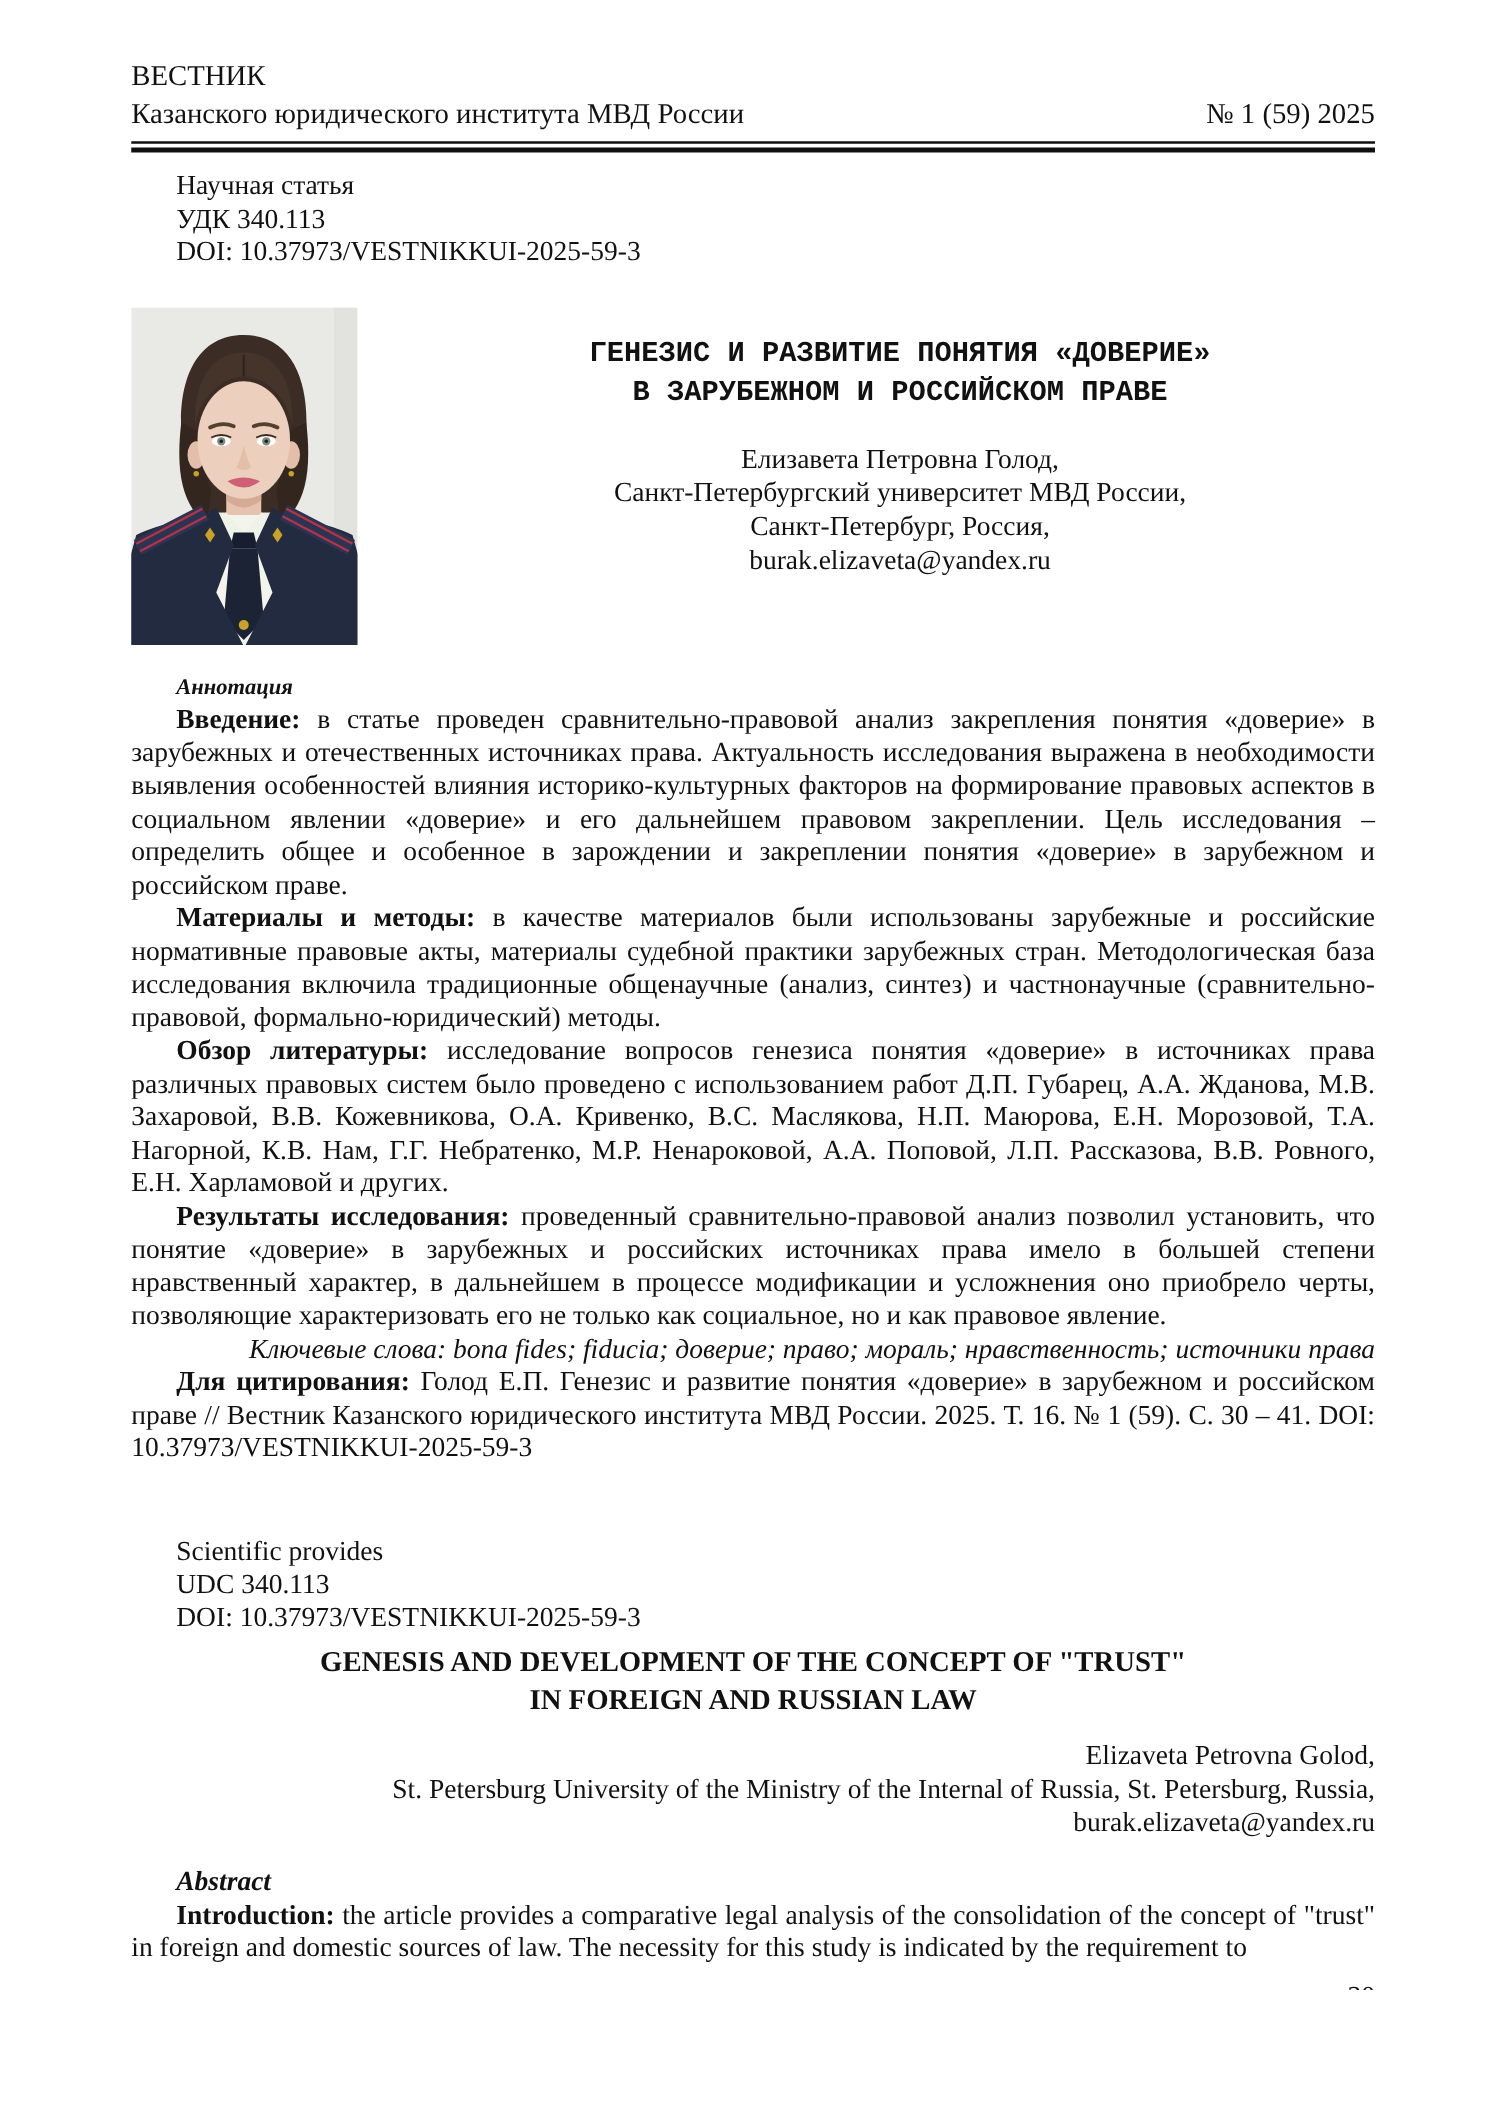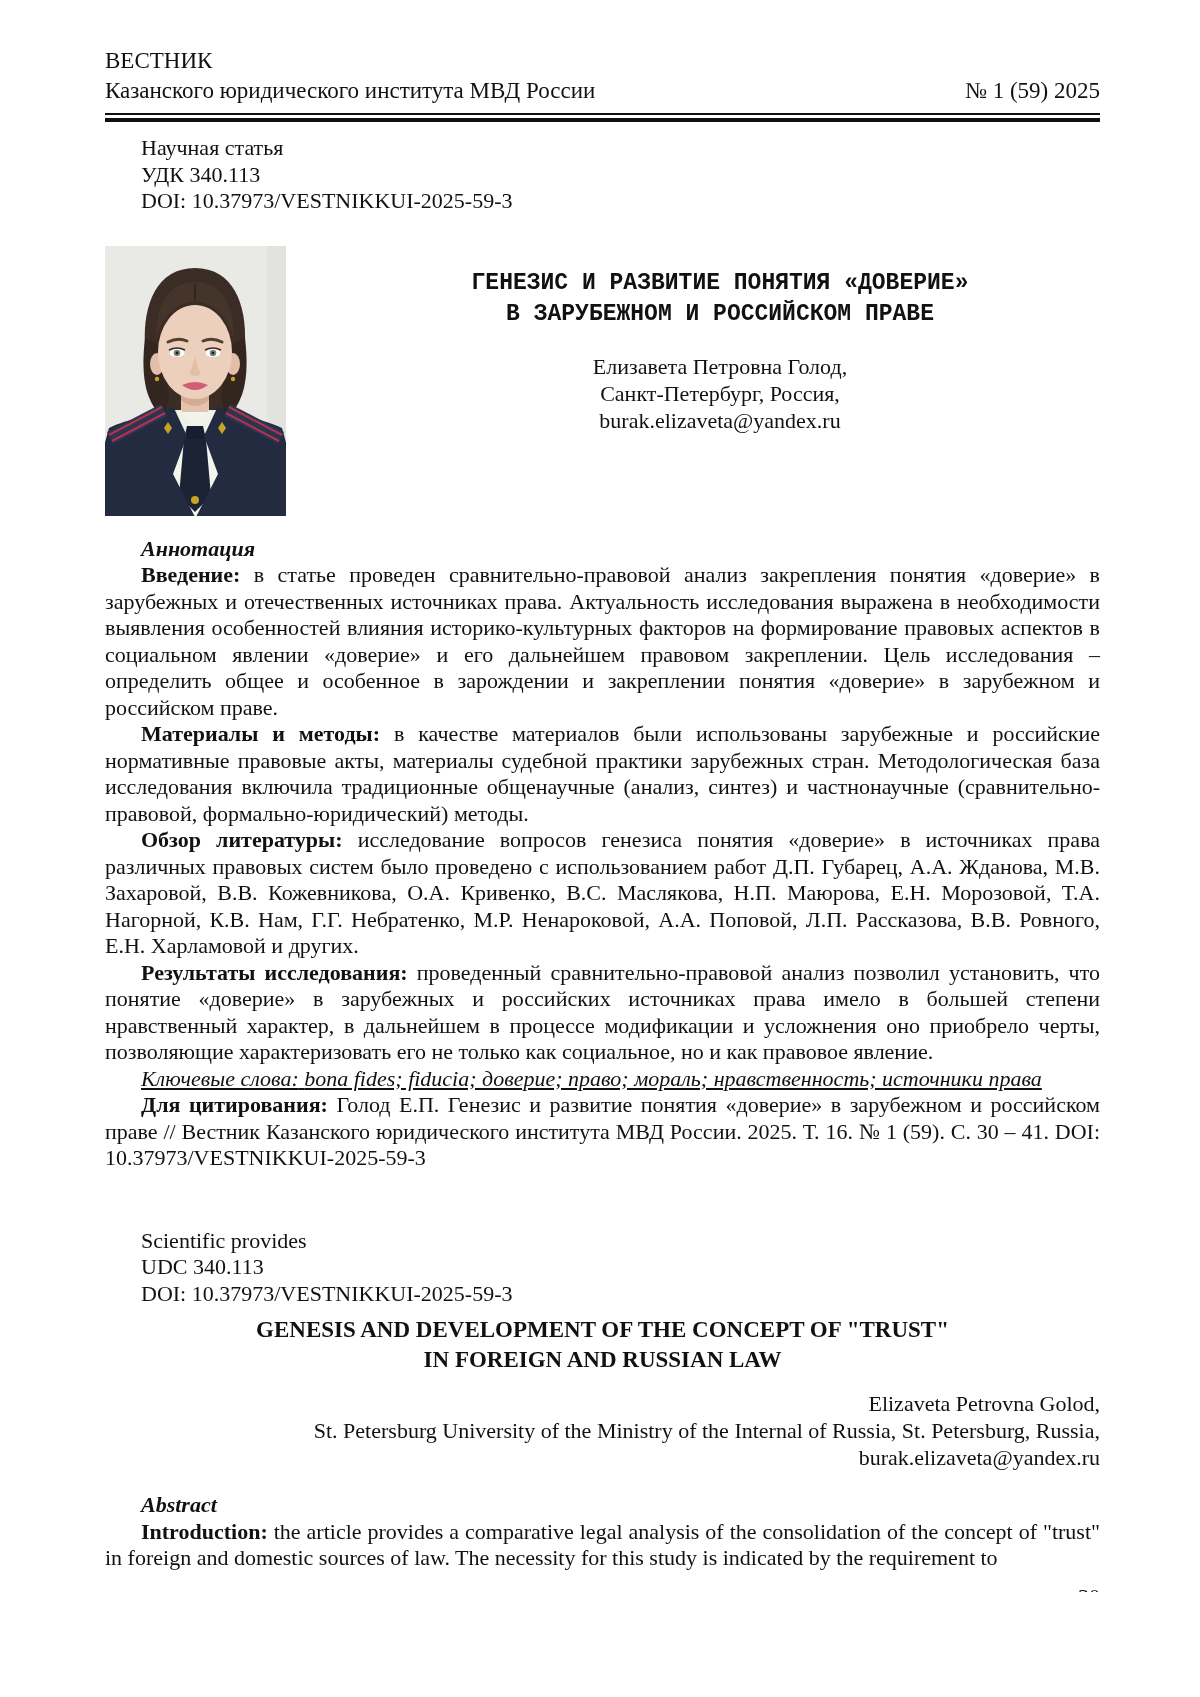--- a/index.html
+++ b/index.html
@@ -22,23 +22,23 @@
   
   .photo-row { display:flex; margin-top:31px; }
   .photo { flex:0 0 181px; width:181px; height:270px; }
   .photo svg { display:block; }
   .title-col { flex:1; padding-left:54px; text-align:center; }
   .ru-title { margin-top:22px; font-weight:bold; font-size:23px; line-height:31px;font-family:Liberation Mono, monospace; }
   .author-block { margin-top:23px; font-size:22px; line-height:27px; }
 
   
   .abstract-heading { margin:20px 0 0 36px; font-weight:bold; font-style:italic;
-    font-size:22px; line-height:26.5px; }
+    font-size:18px; line-height:26.5px; }
   .para { margin:0; font-size:22px; line-height:26.5px; text-align:justify; text-indent:36px; }
-  .para.kw { font-style:italic; text-align:left;text-decoration:underline; }
+  .para.kw { font-style:italic; text-align:right; }
   .para.plain { text-align:left; }
 
   
   .meta-en { margin:56px 0 0 36px; font-size:22px; line-height:26.5px; }
   .en-title { margin-top:8px; text-align:center; font-weight:bold; font-size:23px; line-height:30px; }
   .author-block-en { margin-top:15px; text-align:right; font-size:22px; line-height:27px; }
   .abstract-heading-en { margin:21px 0 0 36px; font-weight:bold; font-style:italic;
     font-size:22px; line-height:26.5px; }
   .page-num { margin-top:11px; text-align:right; font-size:22px; line-height:27px; }
 </style>
@@ -116,20 +116,21 @@
         </g>
       </svg>
     </div>
     <div class="title-col">
       <div class="ru-title">
         <div>ГЕНЕЗИС И РАЗВИТИЕ ПОНЯТИЯ «ДОВЕРИЕ»</div>
         <div>В ЗАРУБЕЖНОМ И РОССИЙСКОМ ПРАВЕ</div>
       </div>
       <div class="author-block">
         <div>Елизавета Петровна Голод,</div>
+        <div>Санкт-Петербургский университет МВД России,</div>
         <div>Санкт-Петербург, Россия,</div>
         <div>burak.elizaveta@yandex.ru</div>
       </div>
     </div>
   </div>
 
   <div class="abstract-heading">Аннотация</div>
   <p class="para"><b>Введение:</b> <span>в статье проведен сравнительно-правовой анализ закрепления понятия «доверие» в зарубежных и отечественных источниках права. Актуальность исследования выражена в необходимости выявления особенностей влияния историко-культурных факторов на формирование правовых аспектов в социальном явлении «доверие» и его дальнейшем правовом закреплении. Цель исследования – определить общее и особенное в зарождении и закреплении понятия «доверие» в зарубежном и российском праве.</span></p>
   <p class="para"><b>Материалы и методы:</b> <span>в качестве материалов были использованы зарубежные и российские нормативные правовые акты, материалы судебной практики зарубежных стран. Методологическая база исследования включила традиционные общенаучные (анализ, синтез) и частнонаучные (сравнительно-правовой, формально-юридический) методы.</span></p>
   <p class="para"><b>Обзор литературы:</b> <span>исследование вопросов генезиса понятия «доверие» в источниках права различных правовых систем было проведено с использованием работ Д.П. Губарец, А.А. Жданова, М.В. Захаровой, В.В. Кожевникова, О.А. Кривенко, В.С. Маслякова, Н.П. Маюрова, Е.Н. Морозовой, Т.А. Нагорной, К.В. Нам, Г.Г. Небратенко, М.Р. Ненароковой, А.А. Поповой, Л.П. Рассказова, В.В. Ровного, Е.Н. Харламовой и других.</span></p>

